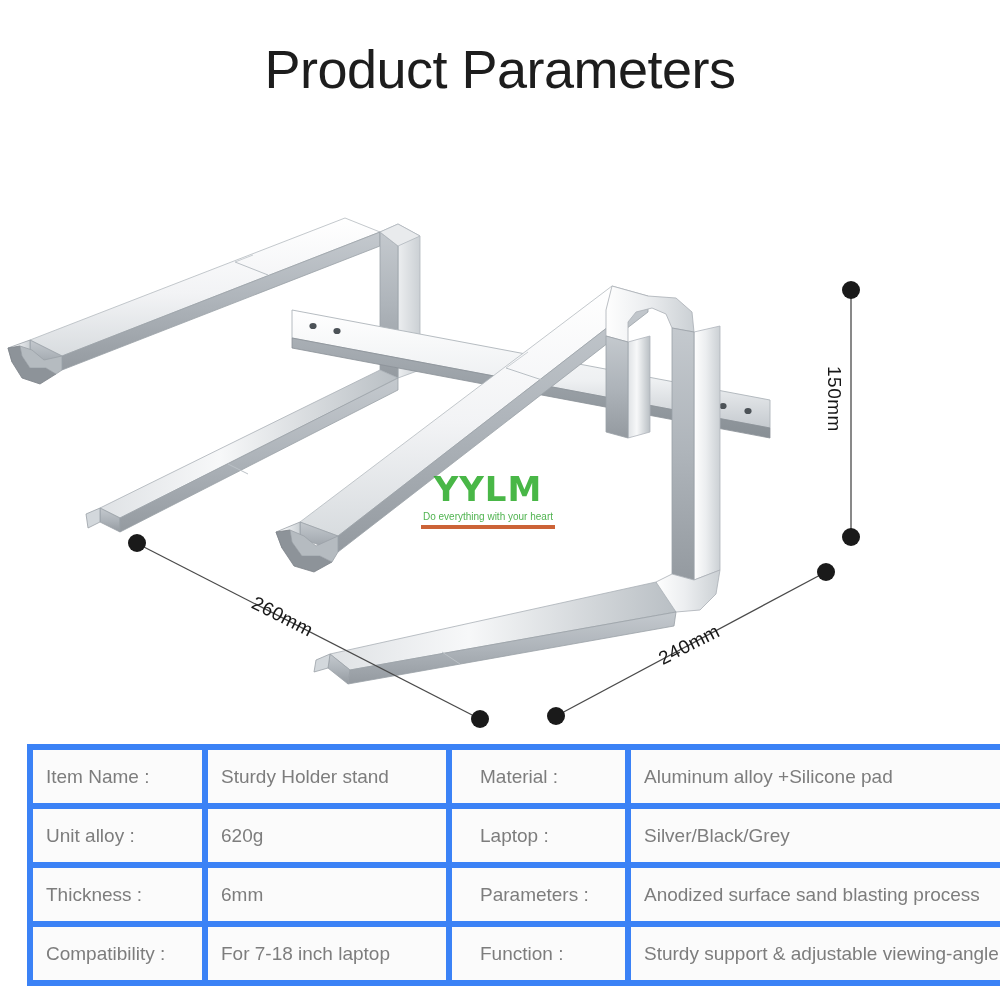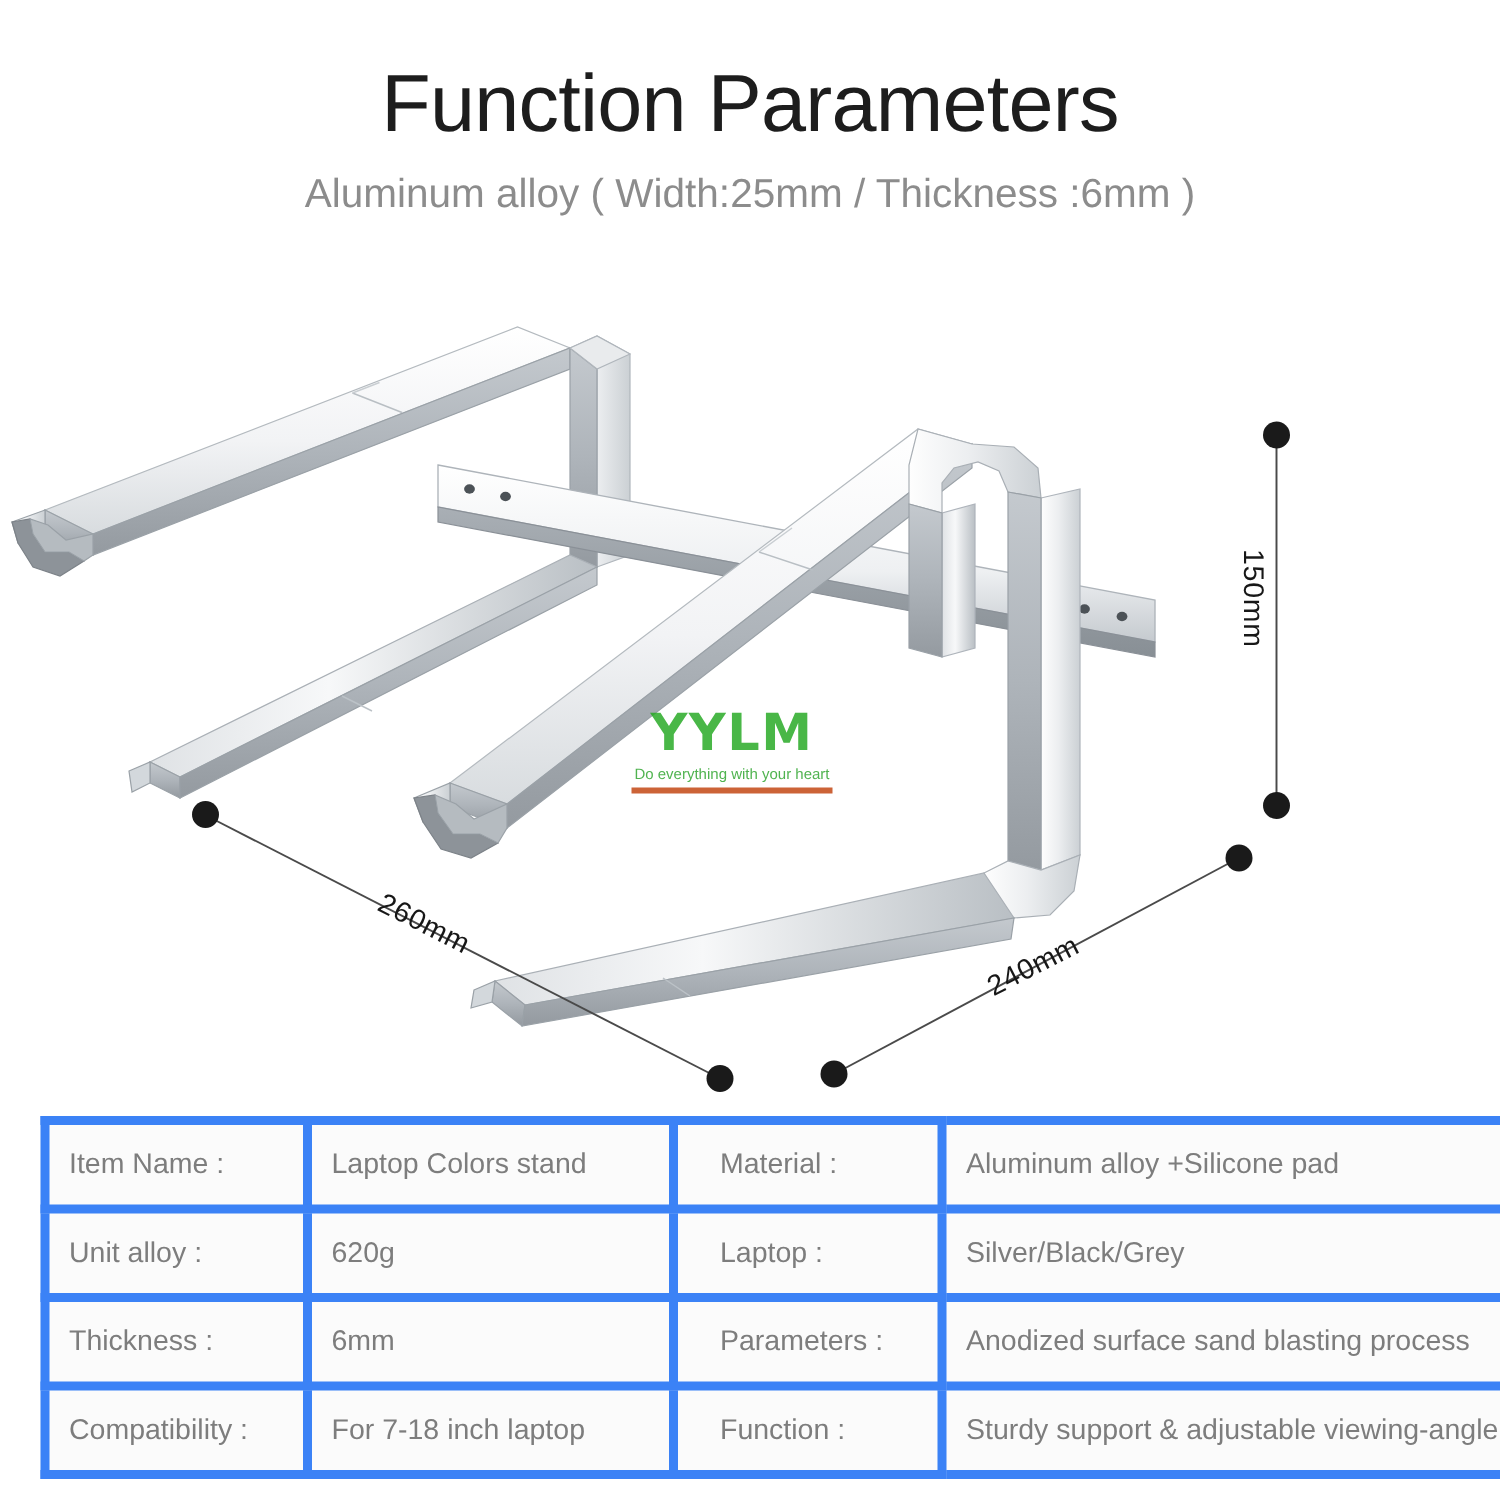--- a/index.html
+++ b/index.html
@@ -135,22 +135,21 @@
   }
   #spec-table td.k1 { width: 156px; }
   #spec-table td.v1 { width: 225px; }
   #spec-table td.k2 { width: 145px; padding-left: 28px; }
   #spec-table td.v2 { width: 417px; }
 </style>
 </head>
 <body>
 
 <div id="header">
-  <h1 id="page-title">Function Parameters</h1>
-  <div id="page-subtitle">Aluminum alloy ( Width:25mm / Thickness :6mm )</div>
+  <h1 id="page-title">Product Parameters</h1>
 </div>
 
 <div id="product-stage">
   <svg id="product-svg" width="1000" height="570" viewBox="0 0 1000 570" xmlns="http://www.w3.org/2000/svg">
     <defs>
       <linearGradient id="gTopFace" x1="0" y1="0" x2="0" y2="1">
         <stop offset="0%" stop-color="#ffffff"></stop>
         <stop offset="55%" stop-color="#f2f3f5"></stop>
         <stop offset="100%" stop-color="#d8dcdf"></stop>
       </linearGradient>
@@ -272,21 +271,21 @@
 
 <div id="watermark">
   <div id="watermark-brand">YYLM</div>
   <div id="watermark-tagline">Do everything with your heart</div>
 </div>
 
 <table id="spec-table">
   <tbody>
     <tr>
       <td class="k1">Item Name  :</td>
-      <td class="v1">Laptop Colors stand</td>
+      <td class="v1">Sturdy Holder stand</td>
       <td class="k2">Material  :</td>
       <td class="v2">Aluminum alloy +Silicone pad</td>
     </tr>
     <tr>
       <td class="k1">Unit alloy :</td>
       <td class="v1">620g</td>
       <td class="k2">Laptop :</td>
       <td class="v2">Silver/Black/Grey</td>
     </tr>
     <tr>

